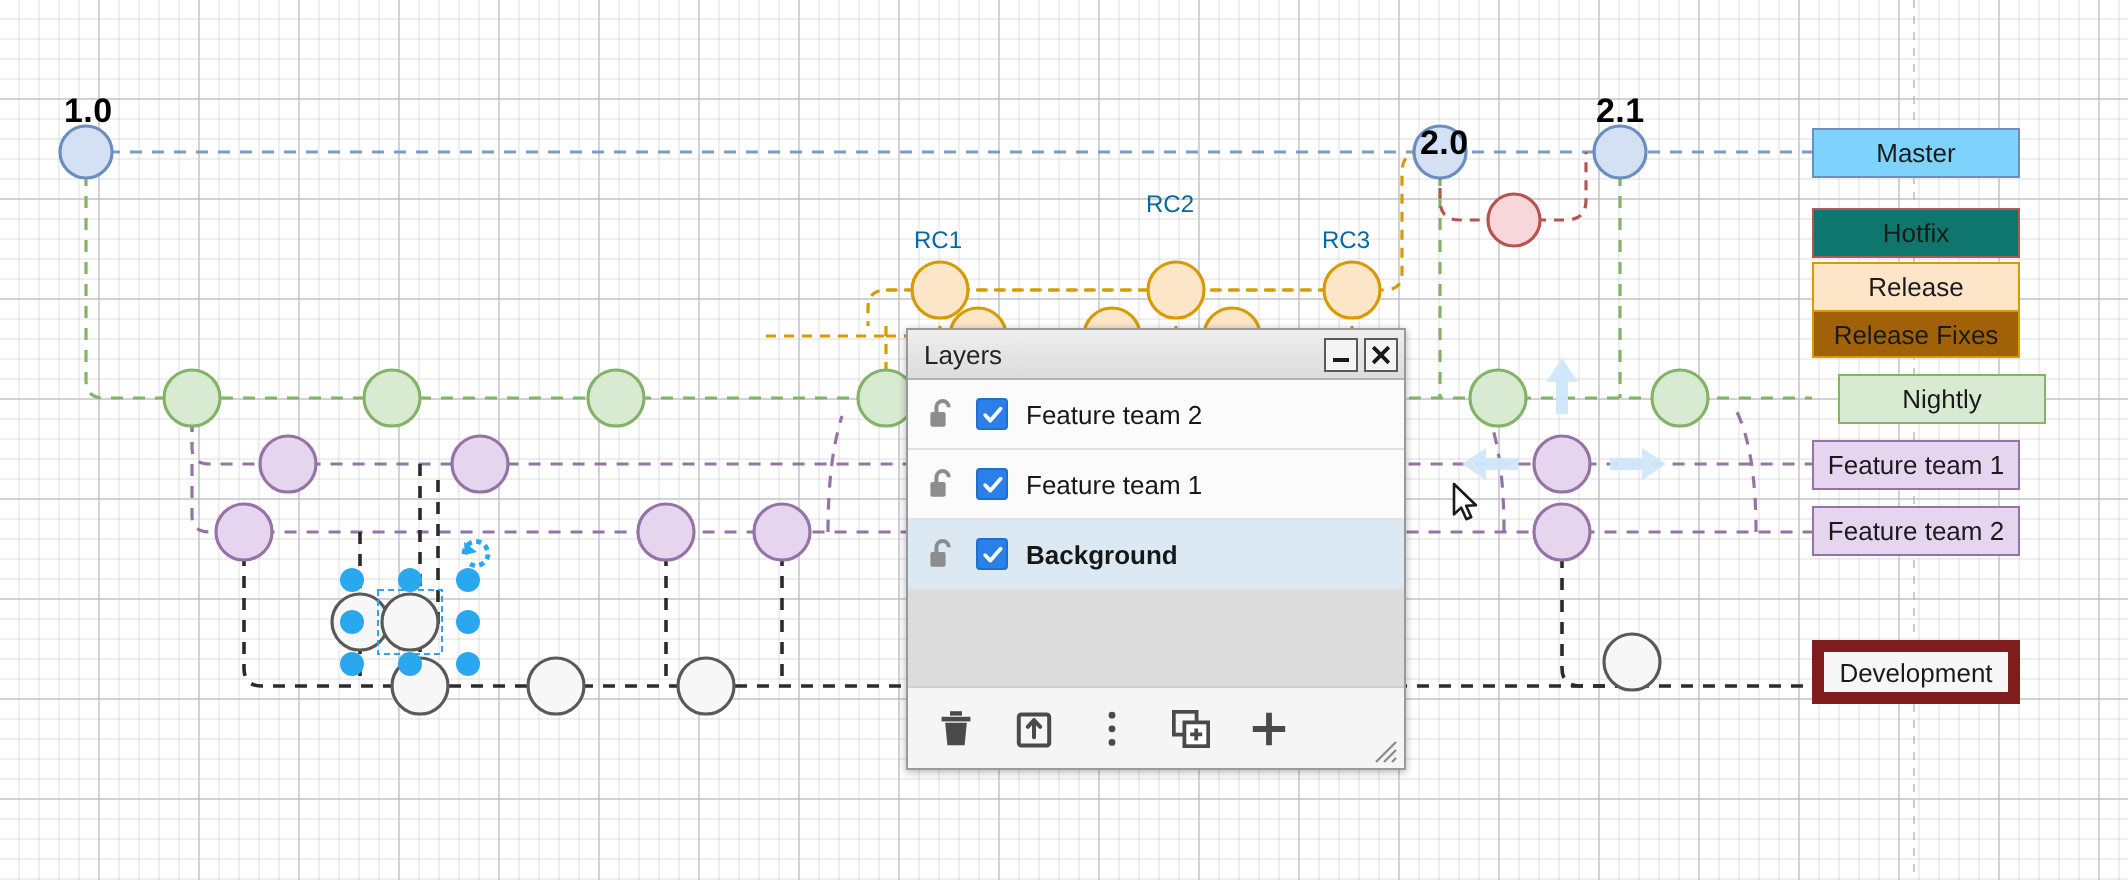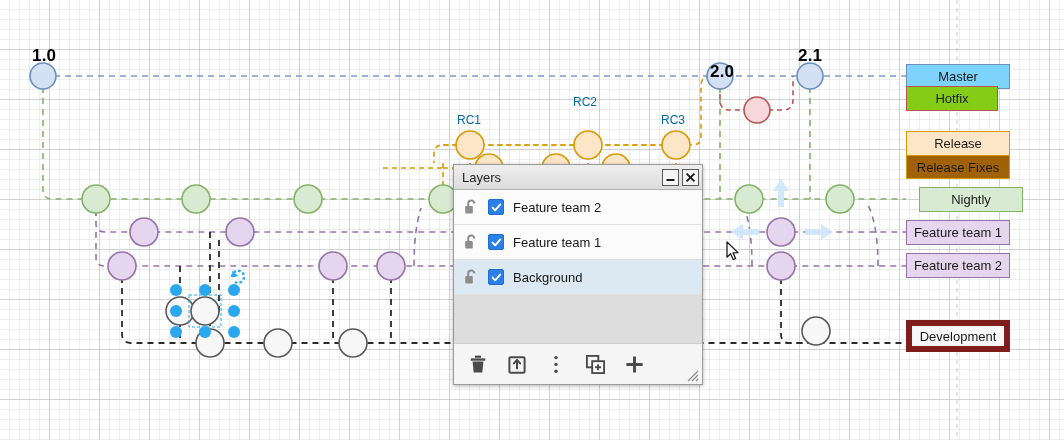--- a/index.html
+++ b/index.html
@@ -63,21 +63,21 @@
   }
   .titlebtn svg{display:block;}
   #layers-list{flex:1 1 auto;background:#dcdcdc;overflow:hidden;}
   .layer-row{
     height:34px;display:flex;align-items:center;
     padding-left:10px;gap:9px;
     background:#fbfbfb;border-bottom:1px solid #e2e2e2;
     cursor:pointer;
   }
   .layer-row.selected{background:#dce9f3;}
-  .layer-row.selected .layer-name{font-weight:normal;}
+  .layer-row.selected .layer-name{font-weight:bold;}
   .layer-name{font-size:13px;color:#171717;}
   .lock-icon{width:15px;height:16px;flex:0 0 15px;}
   .chk{
     width:14px;height:14px;flex:0 0 14px;border-radius:2px;
     background:#2a7fe8;border:1px solid #1f6fd0;
     display:flex;align-items:center;justify-content:center;
     cursor:pointer;
   }
   .chk svg{display:block;}
   #layers-toolbar{
@@ -208,21 +208,21 @@
 <div class="vlabel" style="left:710px;top:62px;">2.0</div>
 <div class="vlabel" style="left:798px;top:46px;">2.1</div>
 
 <div class="rclabel" style="left:457px;top:113px;">RC1</div>
 <div class="rclabel" style="left:573px;top:95px;">RC2</div>
 <div class="rclabel" style="left:661px;top:113px;">RC3</div>
 
 <div class="legend-box" style="left:906px;top:64px;width:104px;height:25px;background:#7dd3fc;border:1px solid #6c8ebf;">
   <span>Master</span>
 </div>
-<div class="legend-box" style="left:906px;top:86px;width:92px;height:25px;background:#84cc16;border:1px solid #b85450;">
+<div class="legend-box" style="left:906px;top:104px;width:104px;height:25px;background:#0f766e;border:1px solid #b85450;">
   <span>Hotfix</span>
 </div>
 <div class="legend-box" style="left:906px;top:131px;width:104px;height:24px;background:#fde5c8;border:1px solid #d79b00;border-bottom:none;">
   <span>Release</span>
 </div>
 <div class="legend-box" style="left:906px;top:155px;width:104px;height:24px;background:#a16207;border:1px solid #d79b00;">
   <span>Release Fixes</span>
 </div>
 <div class="legend-box" style="left:906px;top:187px;width:104px;height:25px;background:#d9ead3;border:1px solid #82b366;margin-left:13px;">
   <span>Nightly</span>

